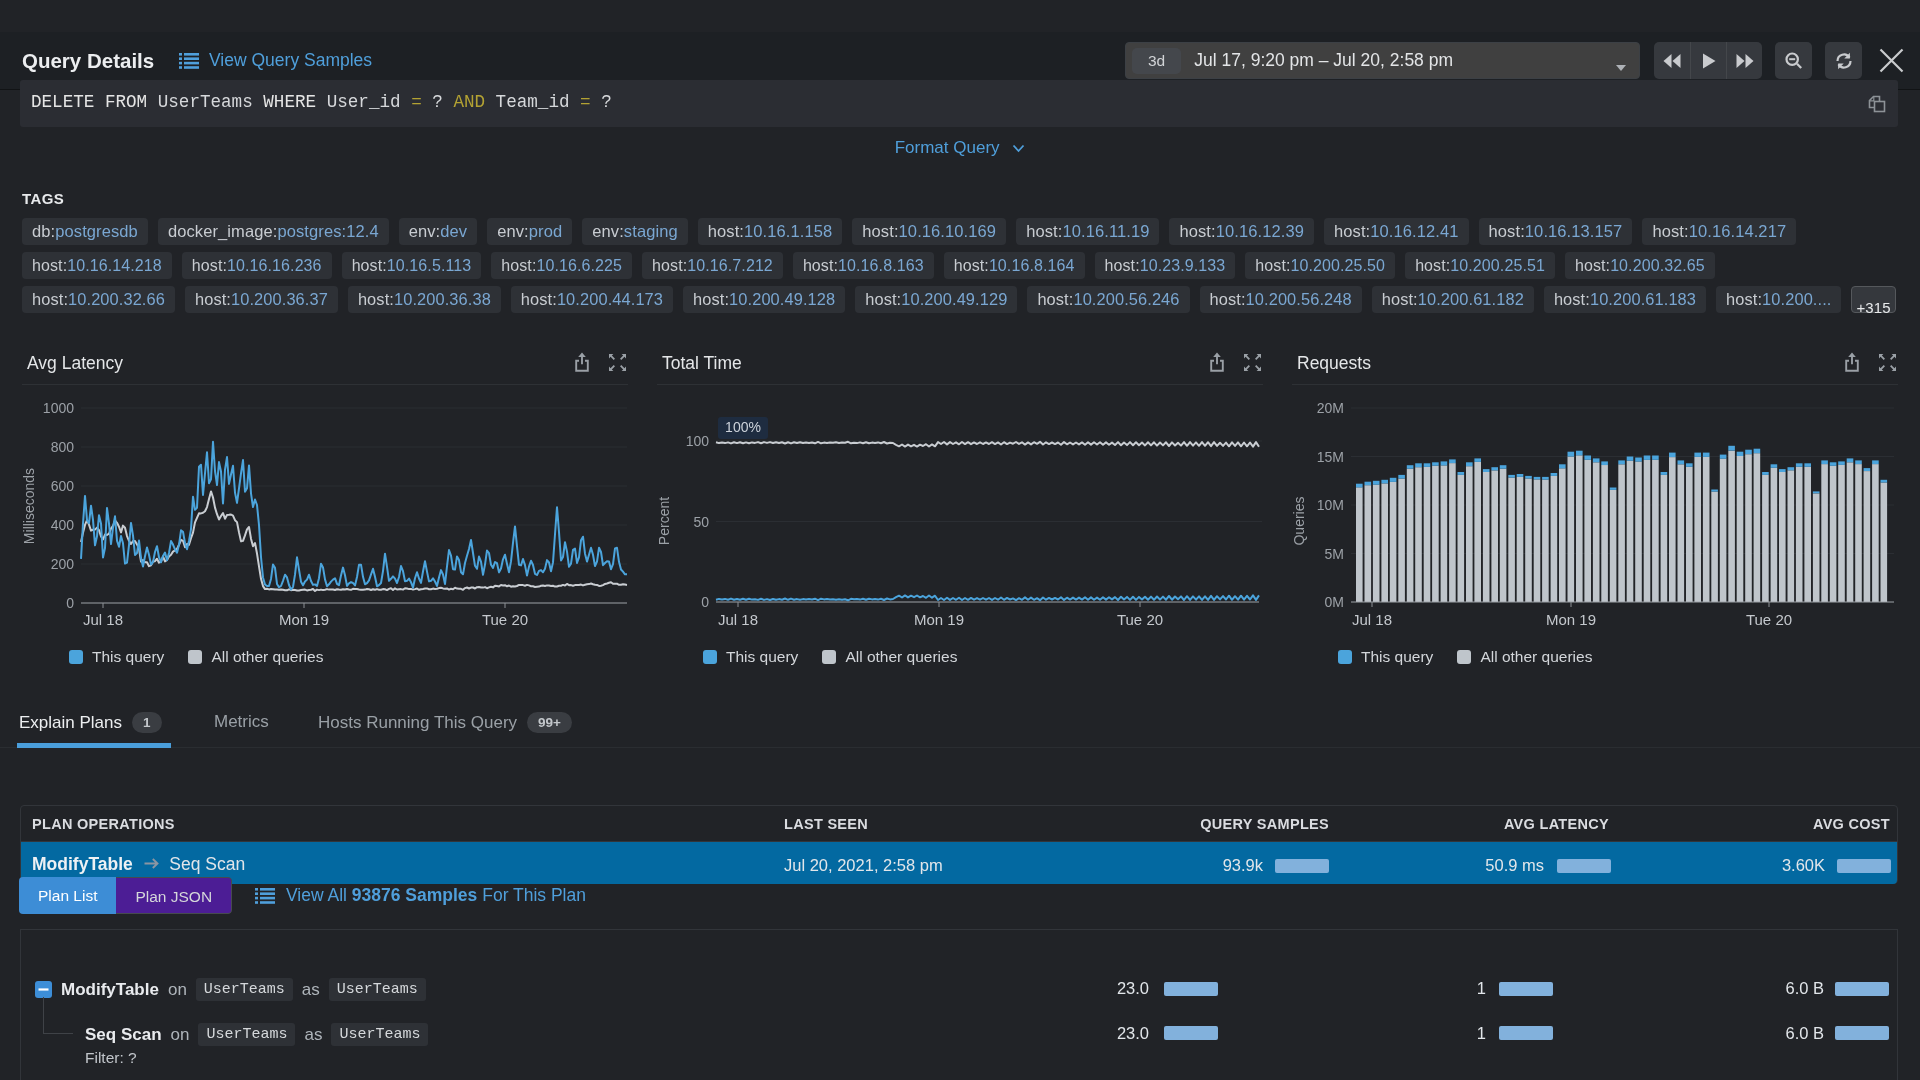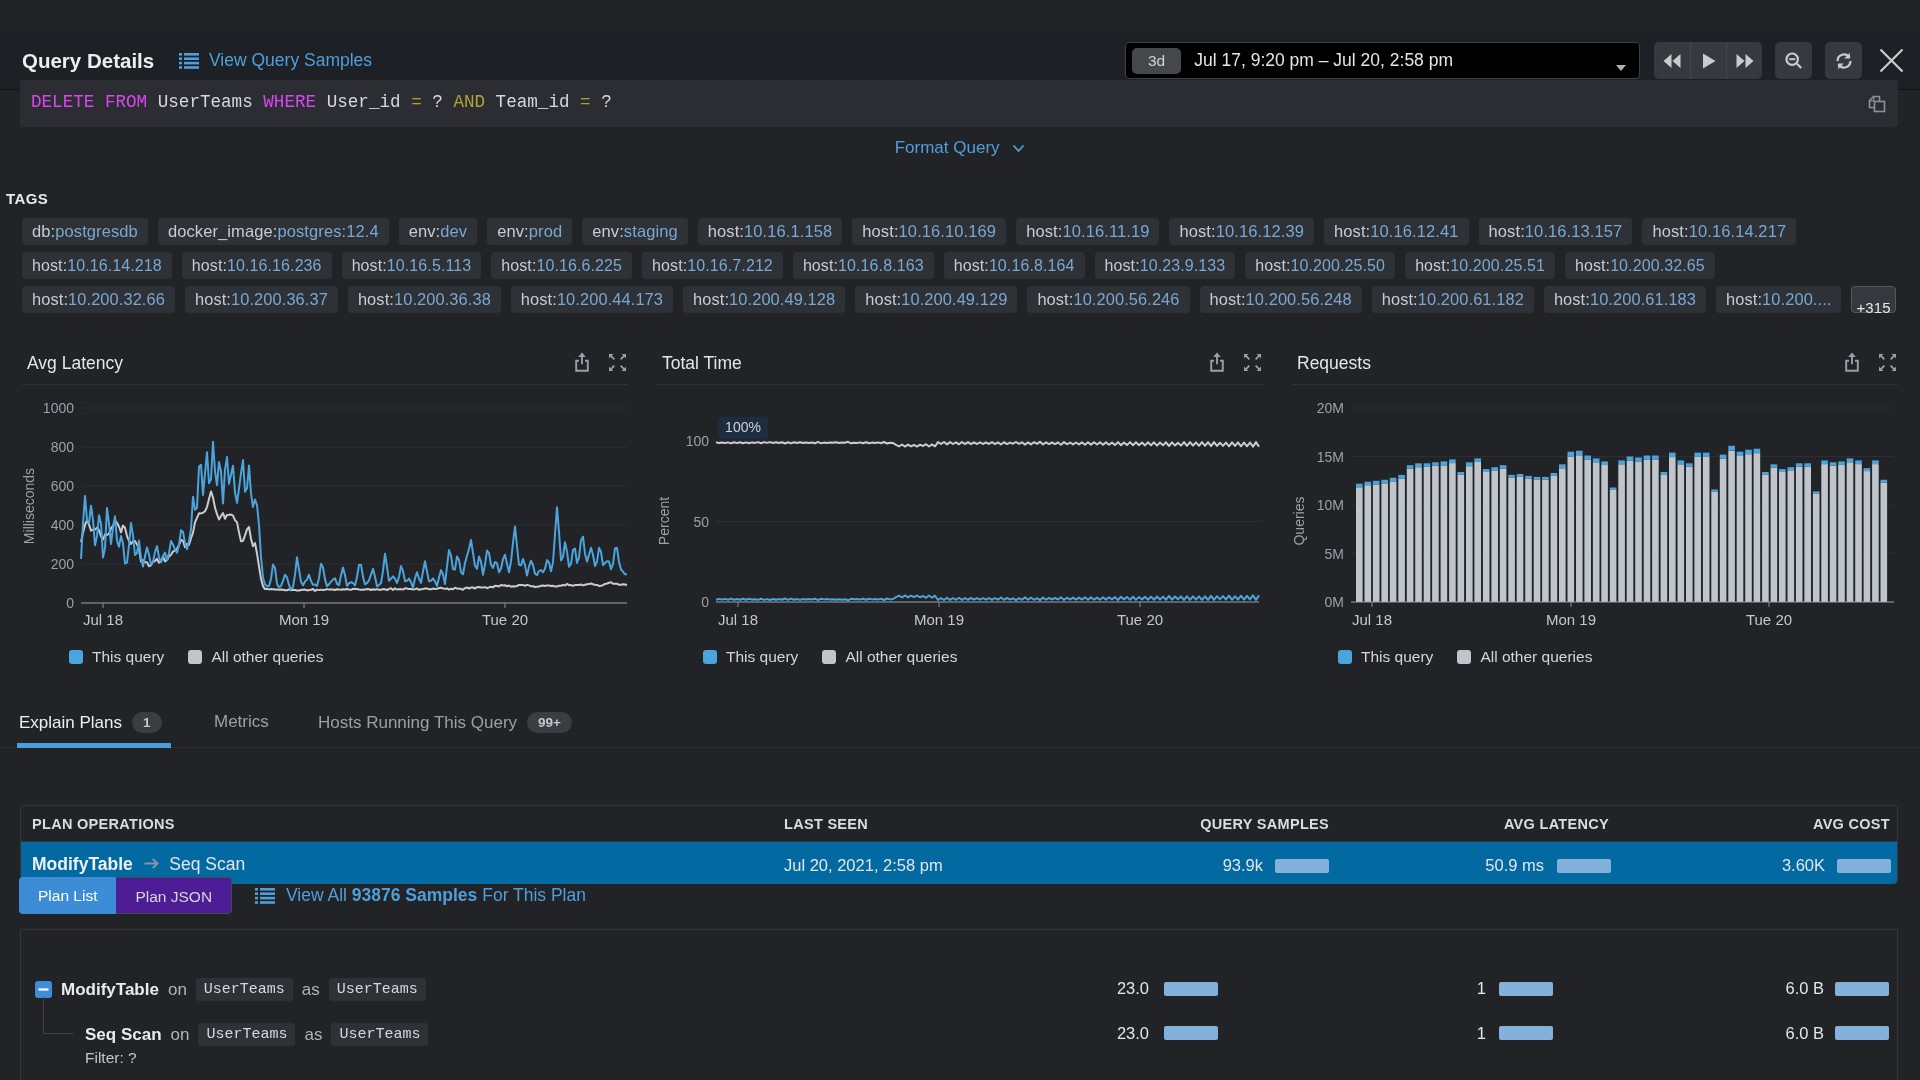--- a/index.html
+++ b/index.html
@@ -2,40 +2,40 @@
 <html><head><meta charset="utf-8"><style>
 * { margin:0; padding:0; box-sizing:border-box; }
 html,body { width:1920px; height:1080px; overflow:hidden; background:#212327; }
 body { font-family:"Liberation Sans",sans-serif; }
 #page { position:absolute; top:0; left:0; width:1920px; height:1080px; }
 
 
 #hdr { position:absolute; top:0; left:0; width:1920px; height:58px; background:#1d2024; border-bottom:1px solid #111315;margin-top:32px; }
 #hdr .title { position:absolute; left:22px; top:17px; font-size:20.5px; font-weight:700; color:#eceef0; }
 #vqs { position:absolute; left:179px; top:18px; display:flex; align-items:center; gap:10px; color:#4f9fdb; font-size:17.5px; }
-#timebox { position:absolute; left:1125px; top:10px; width:515px; height:37px; border:1px solid #3c4045; border-radius:4px; background:#000000; display:flex; align-items:center; }
+#timebox { position:absolute; left:1125px; top:10px; width:515px; height:37px; border:1px solid #3c4045; border-radius:4px; background:#404040; display:flex; align-items:center; }
 #timebox .b3d { margin-left:6px; background:#44474c; color:#d2d4d7; border-radius:5px; font-size:15.5px; padding:4px 16px; }
 #timebox .dt { margin-left:13px; color:#e3e5e7; font-size:17.5px; }
 #timebox .car { position:absolute; right:12px; top:15px; }
 .pbgroup { position:absolute; left:1654px; top:10px; width:108px; height:37px; background:#36393e; border-radius:5px; display:flex; }
 .pbgroup .pb { width:36px; height:37px; display:flex; align-items:center; justify-content:center; }
 .pbgroup .pb + .pb { border-left:1px solid #44474b; }
 .sqbtn { position:absolute; top:10px; width:37px; height:37px; background:#36393e; border-radius:5px; display:flex; align-items:center; justify-content:center; }
 #closex { position:absolute; left:1878px; top:15px; }
 
 
 #sql { position:absolute; left:20px; top:80px; width:1878px; height:47px; background:#2b2d33; border-radius:3px; }
 #sql .code { position:absolute; left:11px; top:12px; font-family:"Liberation Mono",monospace; font-size:17.6px; color:#d6d8db; white-space:pre; }
 #sql .cp { position:absolute; right:11px; top:14px; }
-.kw { color:#d946ef; } .op { color:#b3a233; }
+.kw { color:#e5e5e5; } .op { color:#b3a233; }
 #fq { position:absolute; left:0; top:138px; width:1920px; text-align:center; color:#4f9fdb; font-size:17px; }
 #fq svg { margin-left:8px; }
 
 
-#taglbl { position:absolute; left:6px; top:190px; font-size:15px; font-weight:700; color:#e8eaec; letter-spacing:0.4px; }
+#taglbl { position:absolute; left:22px; top:190px; font-size:15px; font-weight:700; color:#e8eaec; letter-spacing:0.4px; }
 .tagrow { position:absolute; left:22px; display:flex; gap:10px; }
 .tagrow { font-size:16.5px; }
 .pill { background:#2e3136; border-radius:4px; height:27px; line-height:27px; padding:0 10px; letter-spacing:0.1px; white-space:nowrap; }
 .pk { color:#c8ccd1; } .pv { color:#7aa7d2; }
 .pill.plus { color:#e8eaec; background:#35383d; border:1px solid #55585c; line-height:25px; }
 
 
 .card { position:absolute; top:330px; width:610px; height:360px; }
 .ctitle { position:absolute; left:7px; top:23px; font-size:17.5px; color:#e4e6e8; }
 .cicons { position:absolute; right:3px; top:22px; display:flex; gap:17px; align-items:center; }

